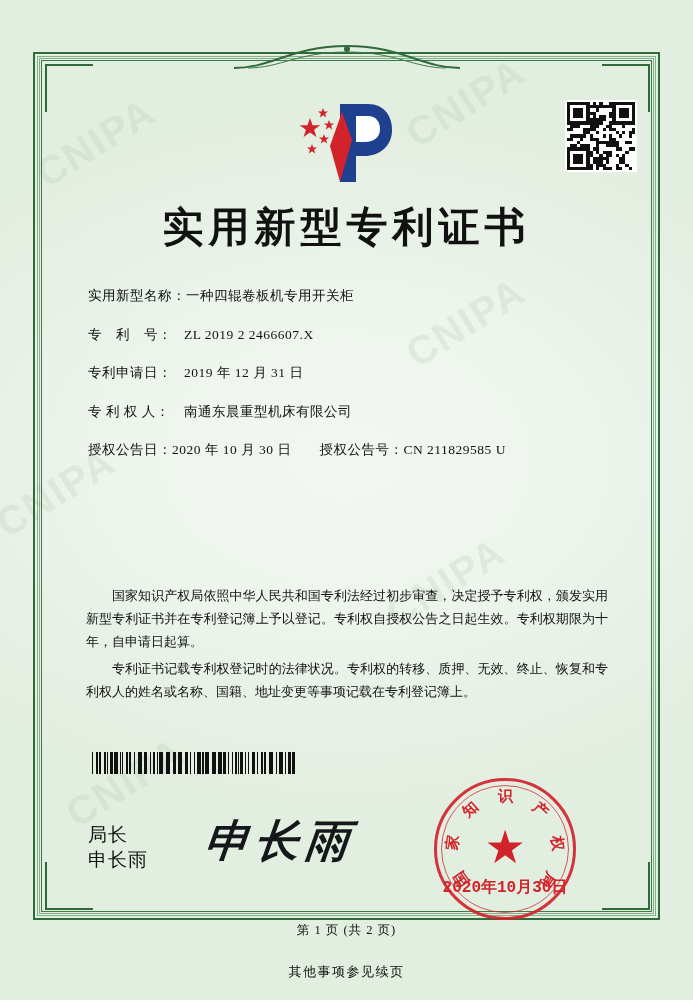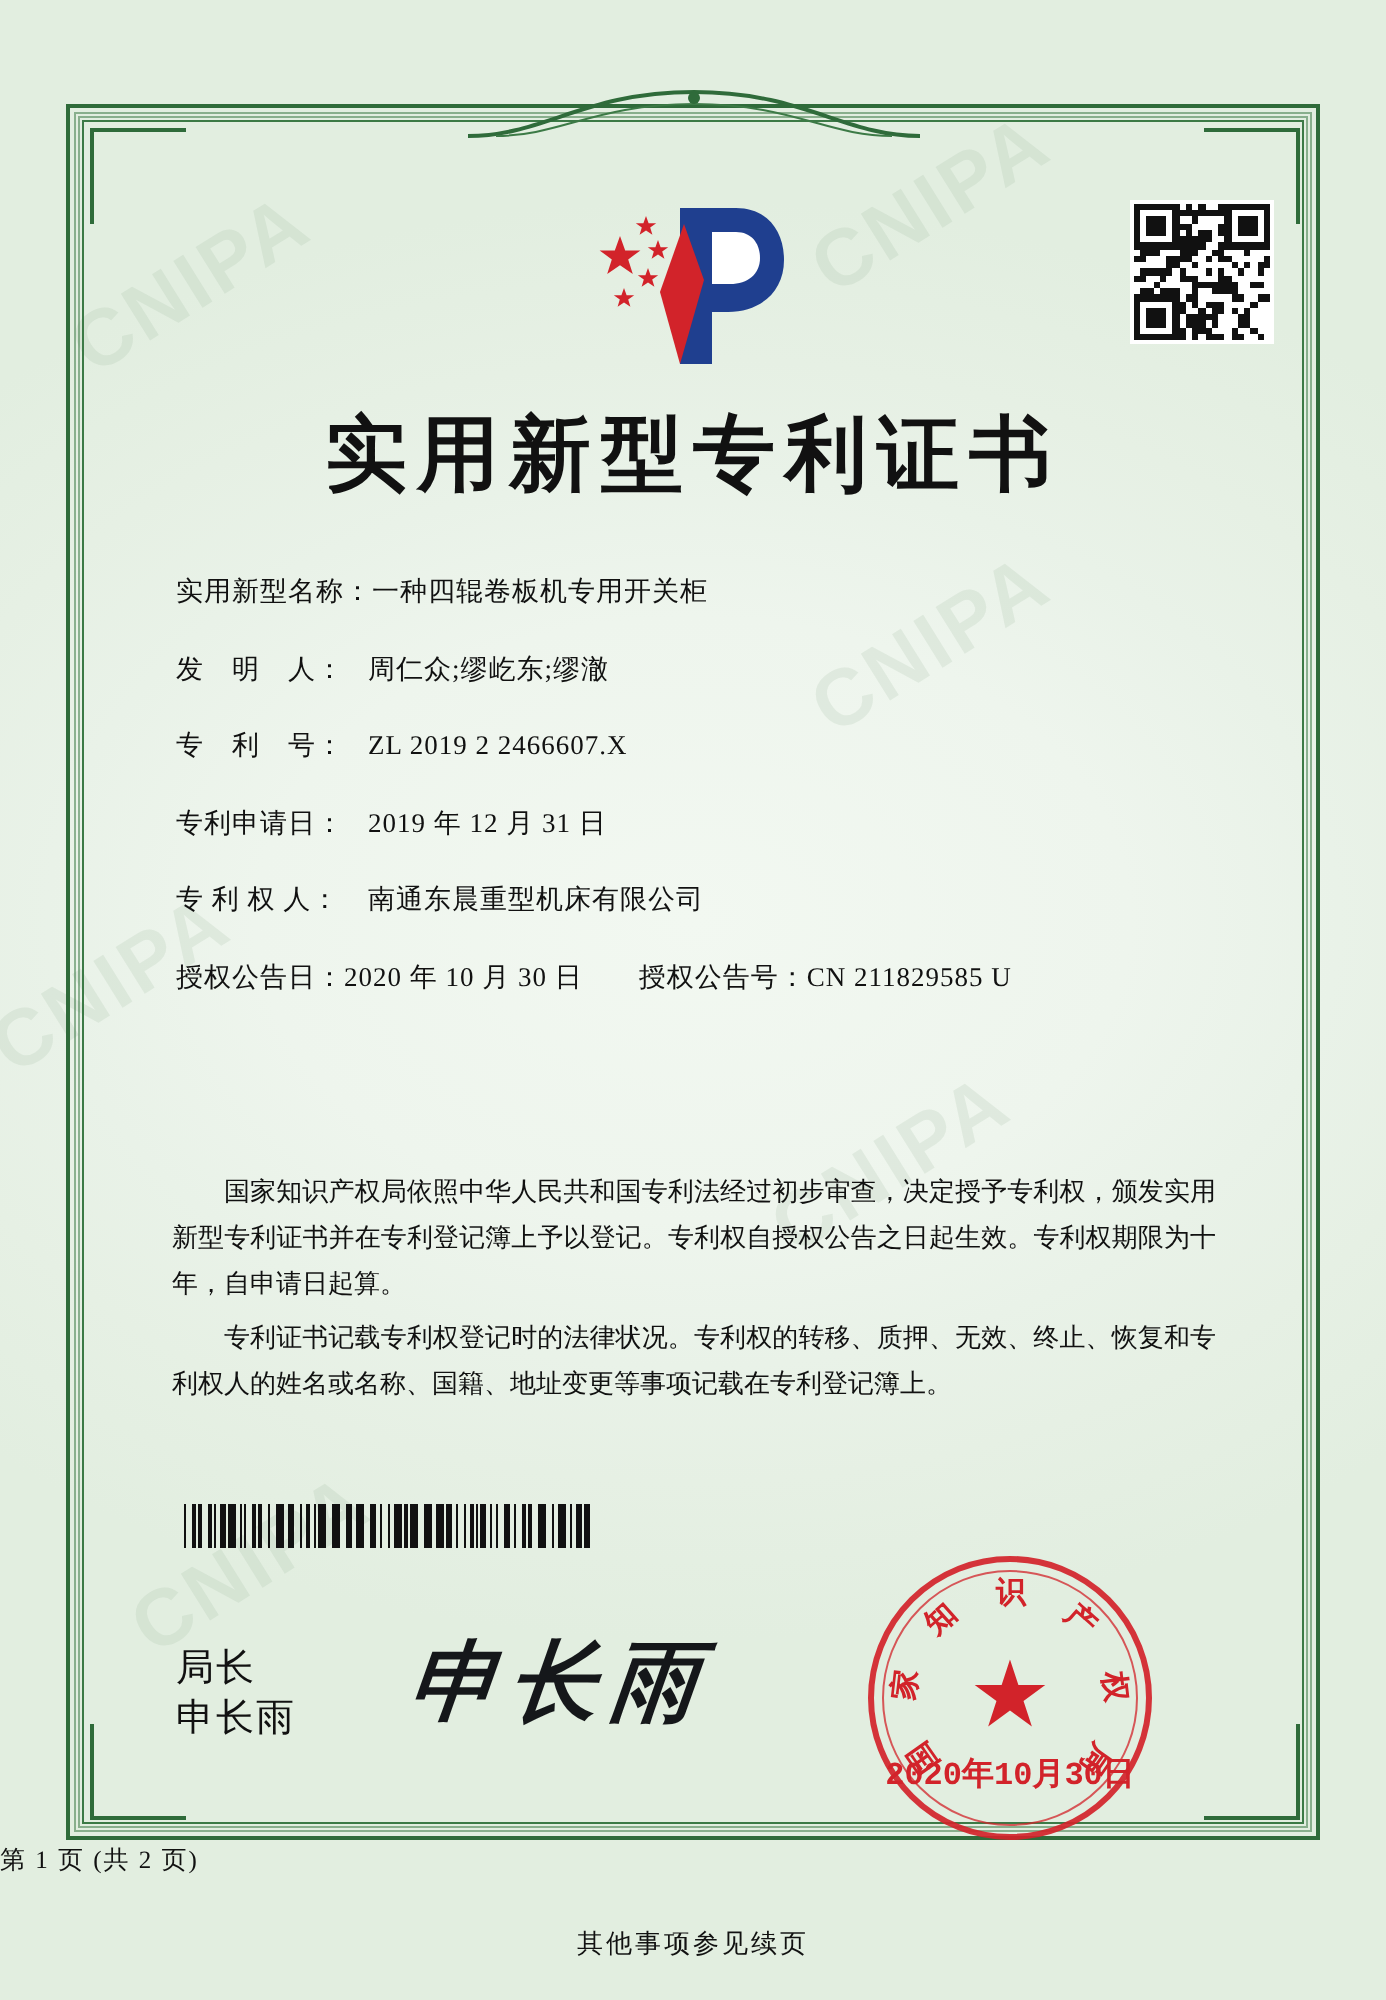--- a/index.html
+++ b/index.html
@@ -246,20 +246,21 @@
     font-size: 16px;
     color: #d2232a;
     font-weight: 700;
     font-family: Liberation Mono, monospace;
     letter-spacing: 0;
   }
 
   .page-num {
     position: absolute;
     left: 0; right: 0; top: 922px;
+    text-align: center;
     font-size: 12.5px;
     color: #111;
     letter-spacing: 1px;
   }
 
   .footer-note {
     position: absolute;
     left: 0; right: 0; top: 963px;
     text-align: center;
     font-size: 13px;
@@ -755,23 +756,20 @@
         <polygon points="16,48 17.3,51.6 21.1,51.6 18.1,53.8 19.2,57.4 16,55.2 12.8,57.4 13.9,53.8 10.9,51.6 14.7,51.6"></polygon>
       </g>
     </svg>
   </div>
 
   <div class="title">实用新型专利证书</div>
 
   <div class="fields">
     <div class="field">
       <span class="lab lab-w1">实用新型名称：</span><span class="val">一种四辊卷板机专用开关柜</span>
-    </div>
-    <div class="field">
-      <span class="lab lab-w1">发　明　人：</span><span class="val">周仁众;缪屹东;缪澈</span>
     </div>
     <div class="field">
       <span class="lab lab-w1">专　利　号：</span><span class="val">ZL 2019 2 2466607.X</span>
     </div>
     <div class="field">
       <span class="lab lab-w1">专利申请日：</span><span class="val">2019 年 12 月 31 日</span>
     </div>
     <div class="field">
       <span class="lab lab-w1">专 利 权 人：</span><span class="val">南通东晨重型机床有限公司</span>
     </div>

